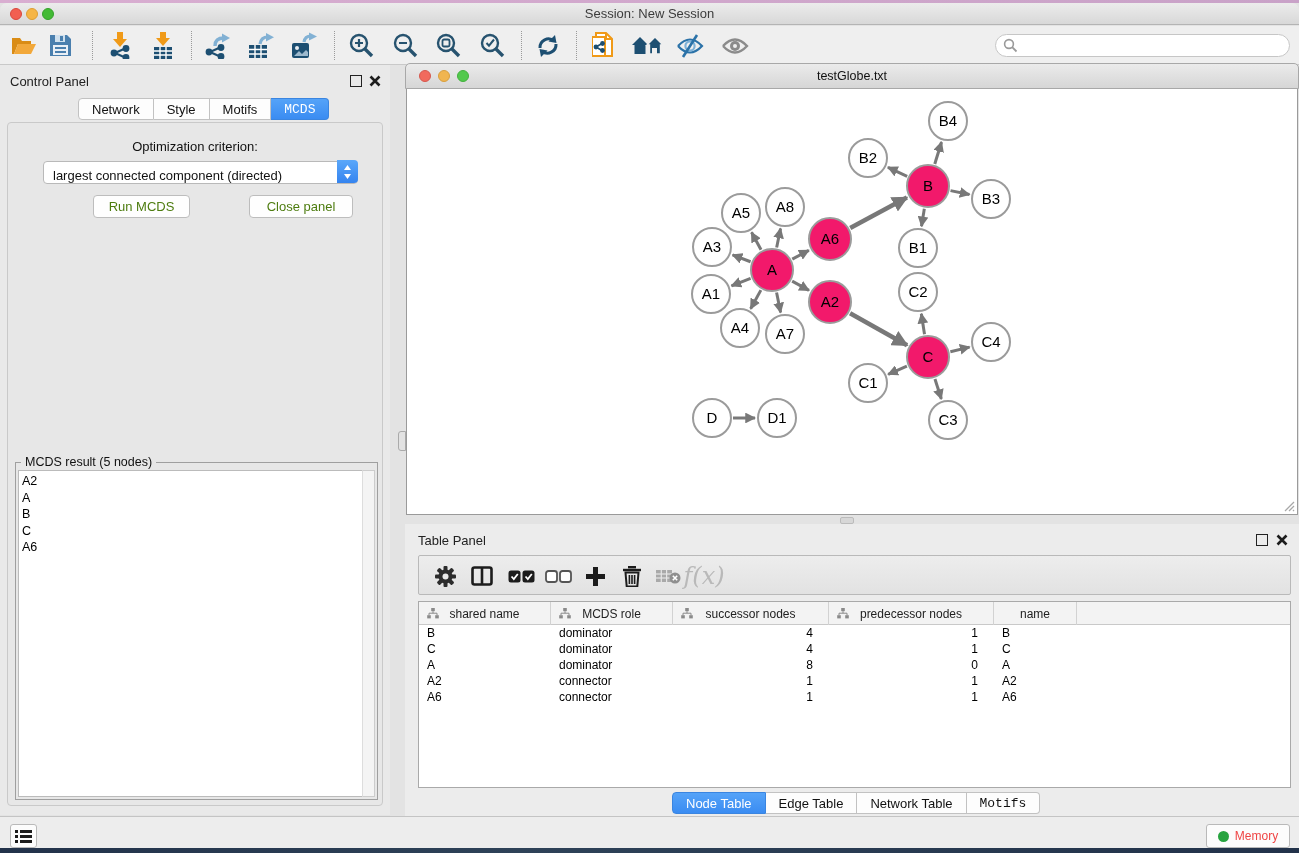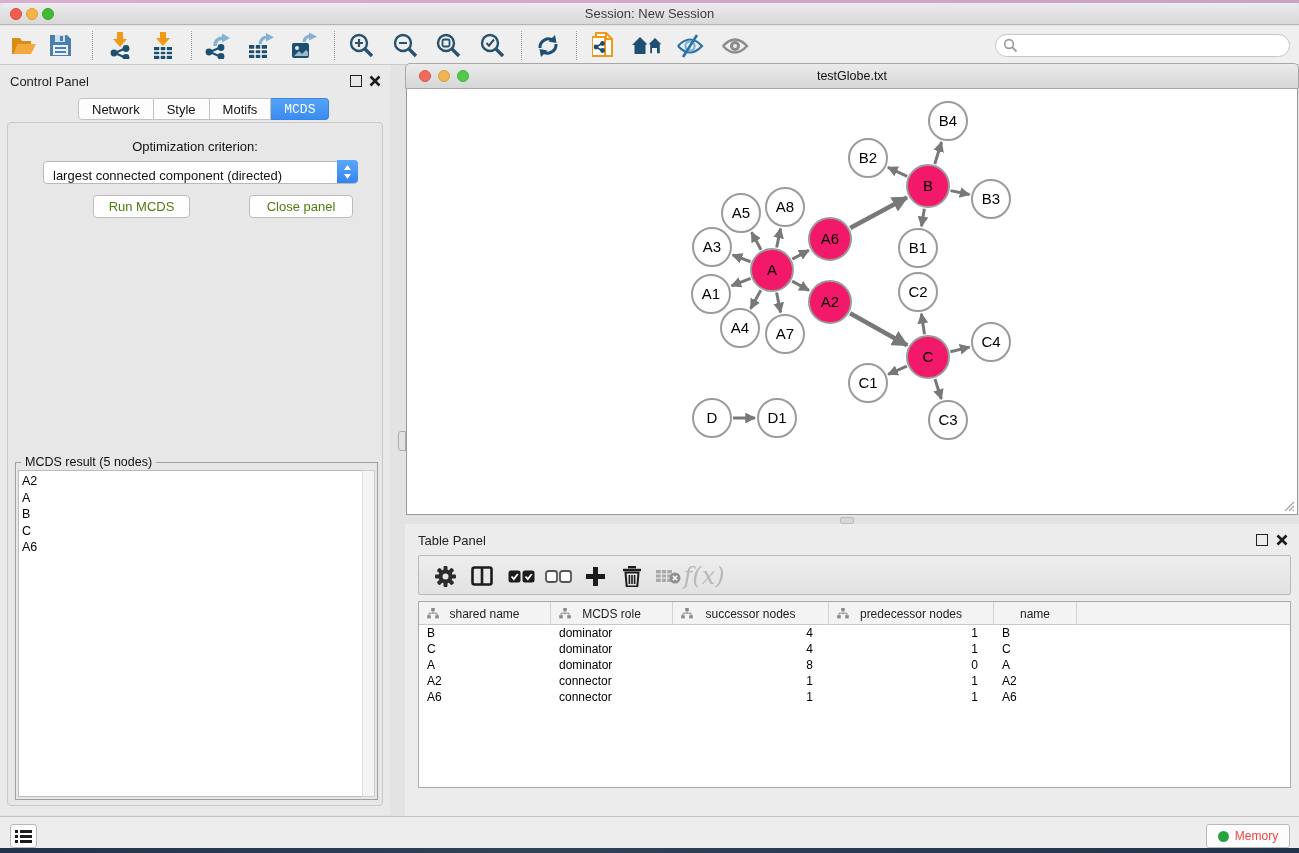--- a/index.html
+++ b/index.html
@@ -630,20 +630,26 @@
           </div>
           <div class="trow">
             <div class="td" style="width: 132px; text-align: left; padding: 0px 0px 0px 8px;">A6</div>
             <div class="td" style="width: 122px; text-align: left; padding: 0px 0px 0px 8px;">connector</div>
             <div class="td" style="width: 156px; text-align: right; padding: 0px 16px 0px 0px;">1</div>
             <div class="td" style="width: 165px; text-align: right; padding: 0px 16px 0px 0px;">1</div>
             <div class="td" style="width: 83px; text-align: left; padding: 0px 0px 0px 8px;">A6</div>
           </div>
         </div>
     </div>
+    <div id="tp-tabs">
+      <div class="tab active">Node Table</div>
+      <div class="tab">Edge Table</div>
+      <div class="tab">Network Table</div>
+      <div class="tab">Motifs</div>
+    </div>
   </div>
 
   <div id="statusbar">
     <div id="list-btn">
       <svg width="17" height="15">
           <g fill="#1c1c1c">
             <rect x="0" y="1" width="3" height="3"></rect>
             <rect x="5" y="1" width="12" height="3"></rect>
             <rect x="0" y="6" width="3" height="3"></rect>
             <rect x="5" y="6" width="12" height="3"></rect>

